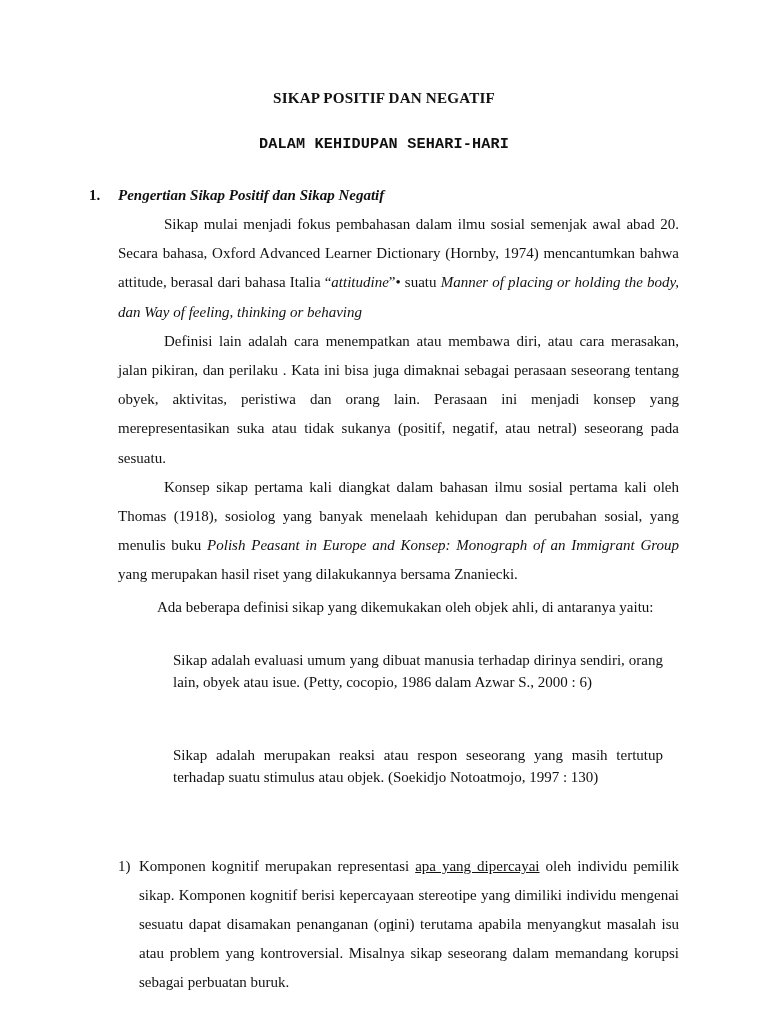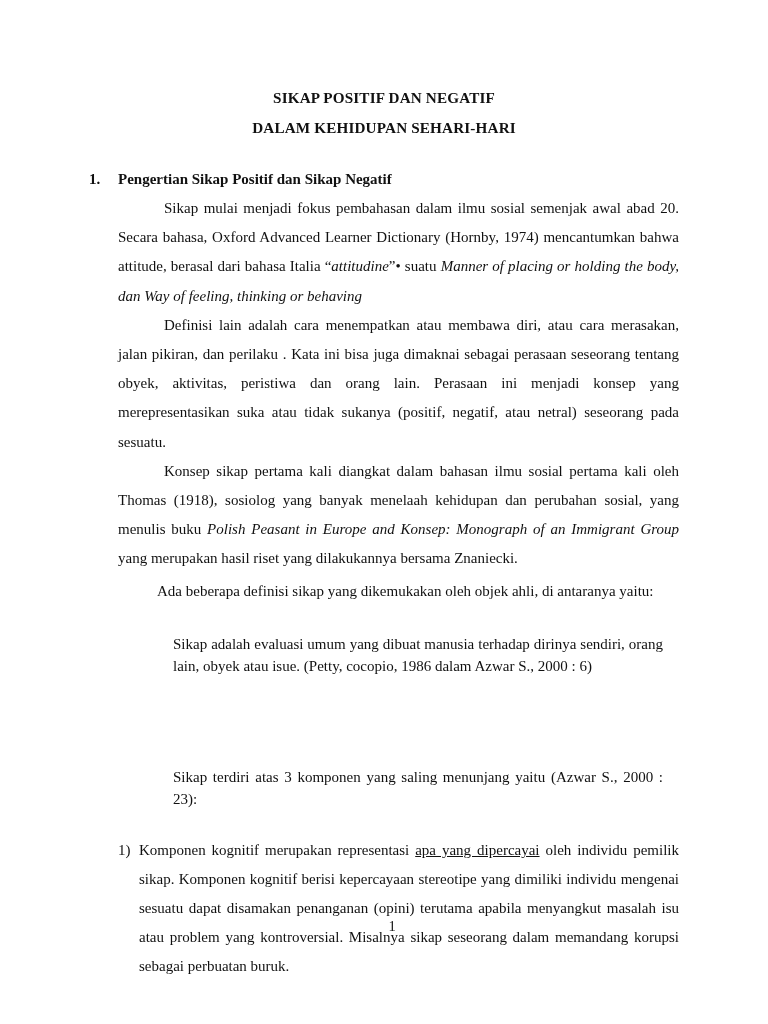--- a/index.html
+++ b/index.html
@@ -37,38 +37,40 @@
   
   .doc-title {
     font-size: 15.2px;
     font-weight: bold;
     text-align: center;
     letter-spacing: 0.15px;
     line-height: 28px;
     margin: 0;
   }
   .doc-title.second {
-    margin-top: 2px;
+    margin-top: 18px;
+    font-family: Liberation Mono, monospace;
   }
 
   
   .section-heading {
     display: flex;
     align-items: baseline;
     font-size: 15px;
     font-weight: bold;
     margin-top: 29px;
     margin-left: 0px;
   }
   .section-heading .num {
     width: 29px;
     flex: 0 0 29px;
   }
   .section-heading .txt {
     flex: 1 1 auto;
+    font-style: italic;
   }
 
   
   .para {
     font-size: 15px;
     line-height: 29.2px;
     text-align: justify;
     text-justify: inter-word;
     margin: 0;
     padding-left: 29px;
@@ -158,27 +160,27 @@
     <div class="gap-6"></div>
 
     <p class="quote-intro">Ada beberapa definisi sikap yang dikemukakan oleh objek ahli, di antaranya yaitu:</p>
 
     <div class="gap-15"></div>
 
     <p class="quote">Sikap adalah evaluasi umum yang dibuat manusia terhadap dirinya sendiri, orang lain, obyek atau isue. (Petty, cocopio, 1986 dalam Azwar S., 2000 : 6)</p>
 
     <div class="gap-19"></div>
 
+    <p class="quote">Sikap adalah merupakan reaksi atau respon seseorang yang masih tertutup terhadap suatu stimulus atau objek. (Soekidjo Notoatmojo, 1997 : 130)</p>
 
     <div class="gap-19"></div>
 
 
     <div class="gap-19"></div>
 
-    <p class="quote">Sikap terdiri atas 3 komponen yang saling menunjang yaitu (Azwar S., 2000 : 23):</p>
 
     <div class="gap-10"></div>
 
     <div class="sublist">
       <span class="marker">1)</span>
       <span class="body"><span>Komponen kognitif merupakan representasi </span><span class="u">apa yang dipercayai</span><span> oleh individu pemilik sikap. Komponen kognitif berisi kepercayaan stereotipe yang dimiliki individu mengenai sesuatu dapat disamakan penanganan (opini) terutama apabila menyangkut masalah isu atau problem yang kontroversial. Misalnya sikap seseorang dalam memandang korupsi sebagai perbuatan buruk.</span></span>
     </div>
 
   </div>
 

